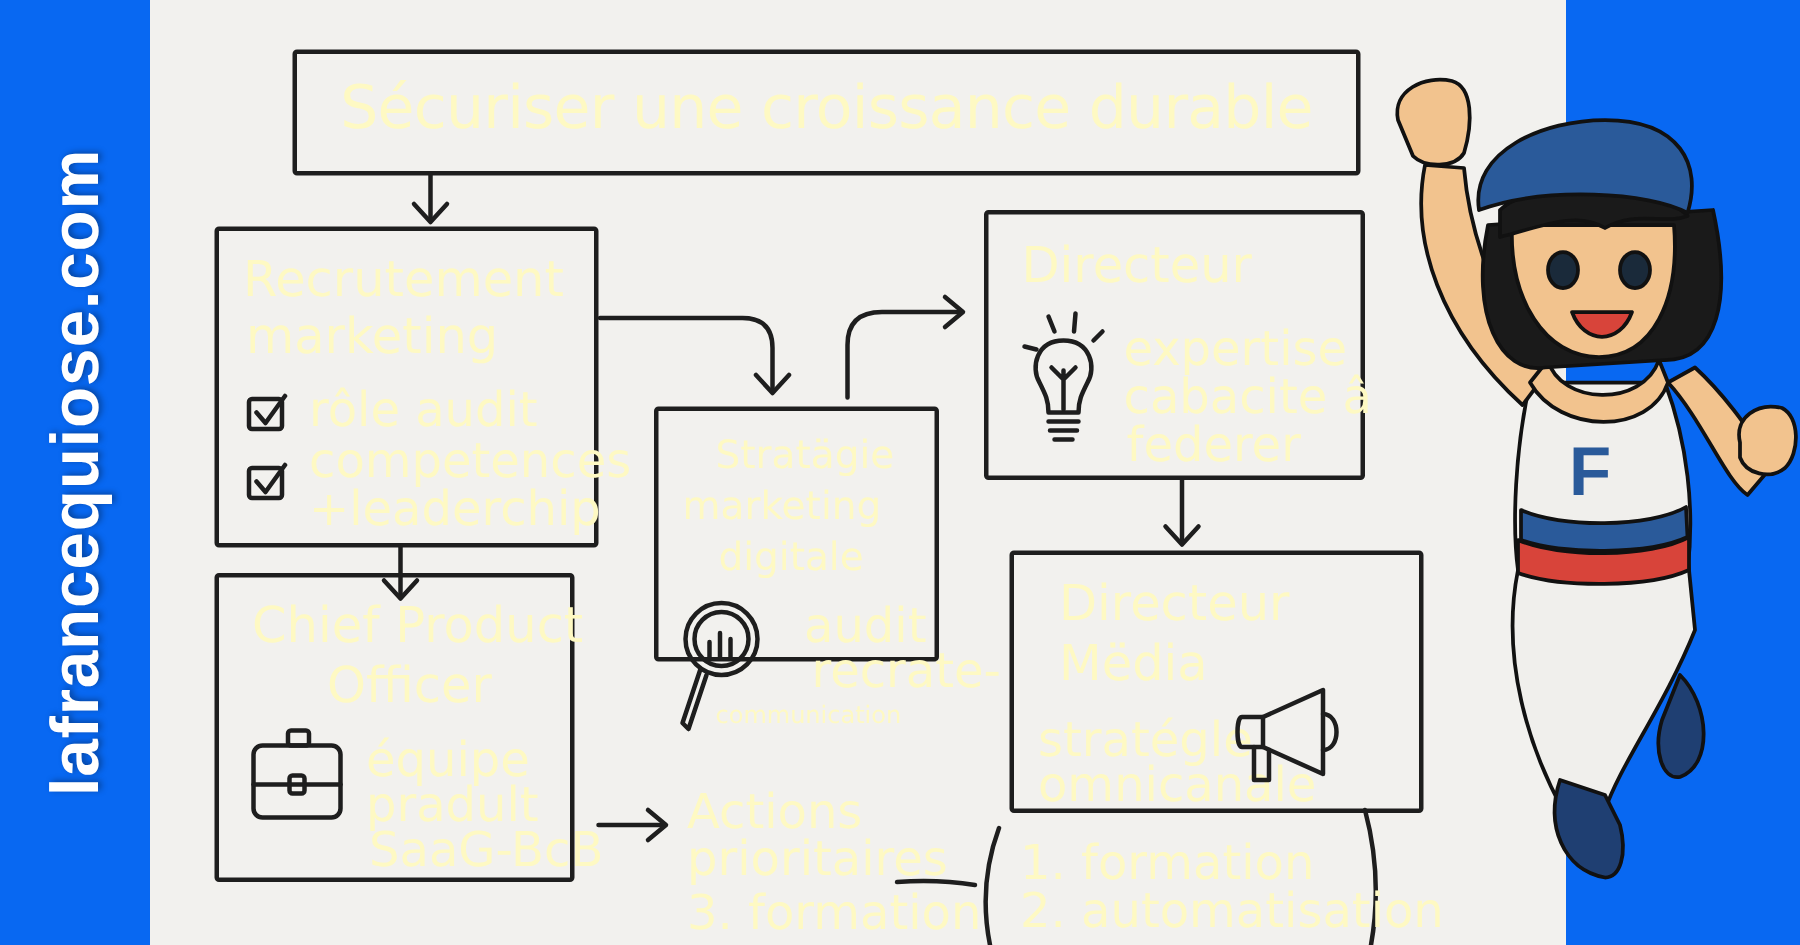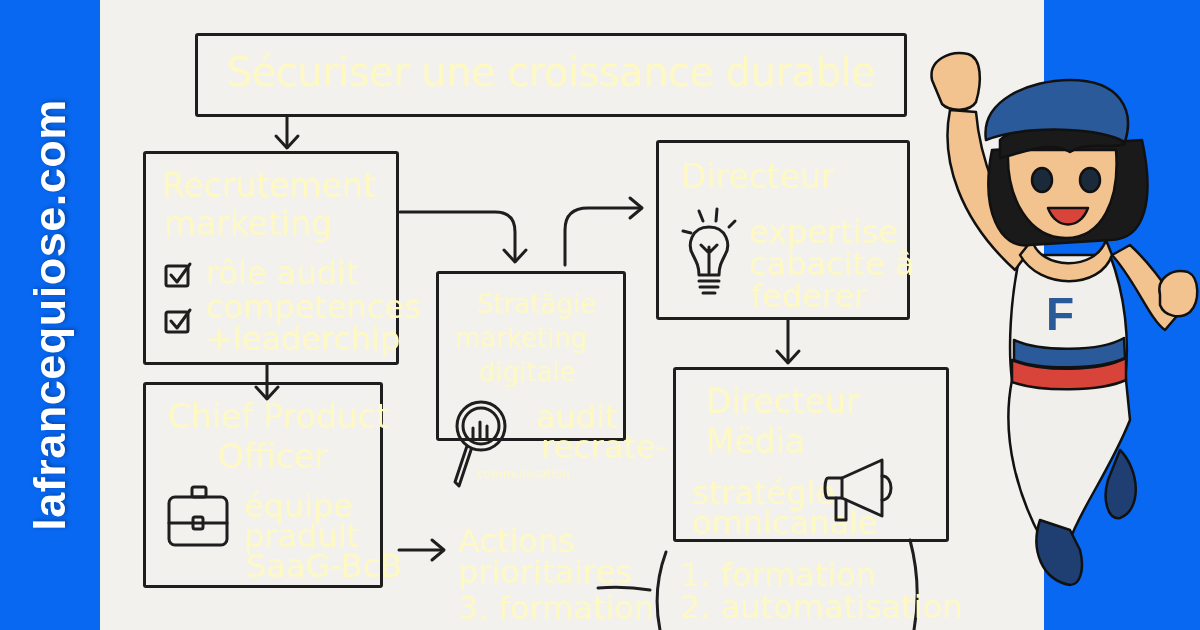--- a/index.html
+++ b/index.html
@@ -54,21 +54,21 @@
 
   .recr-box { left: 143px; top: 151px; width: 256px; height: 214px; text-align: center; }
   .chief-box { left: 143px; top: 382px; width: 240px; height: 206px; }
   .strat-box { left: 436px; top: 271px; width: 190px; height: 170px; }
   .lead-box { left: 656px; top: 140px; width: 254px; height: 180px; }
   .dir-box { left: 673px; top: 367px; width: 276px; height: 175px; }
 
   .abs { position: absolute; }
   .h-title { font-size: 33px; }
   .h-sub { font-size: 32px; }
-  .h-small { font-size: 12px; text-align: right; }
+  .h-small { font-size: 16px; text-align: right; }
 
   svg.lines { position: absolute; left: 0; top: 0; width: 1200px; height: 630px; pointer-events: none; }
   svg.lines path, svg.lines line { stroke: #1e1e1e; stroke-width: 3; fill: none; stroke-linecap: round; stroke-linejoin: round; }
 
   .icon { position: absolute; }
   .icon svg * { stroke: #1e1e1e; stroke-width: 3; fill: none; stroke-linecap: round; stroke-linejoin: round; }
 
   .mascot { position: absolute; left: 920px; top: 40px; width: 280px; height: 560px; }
 </style>
 </head>

